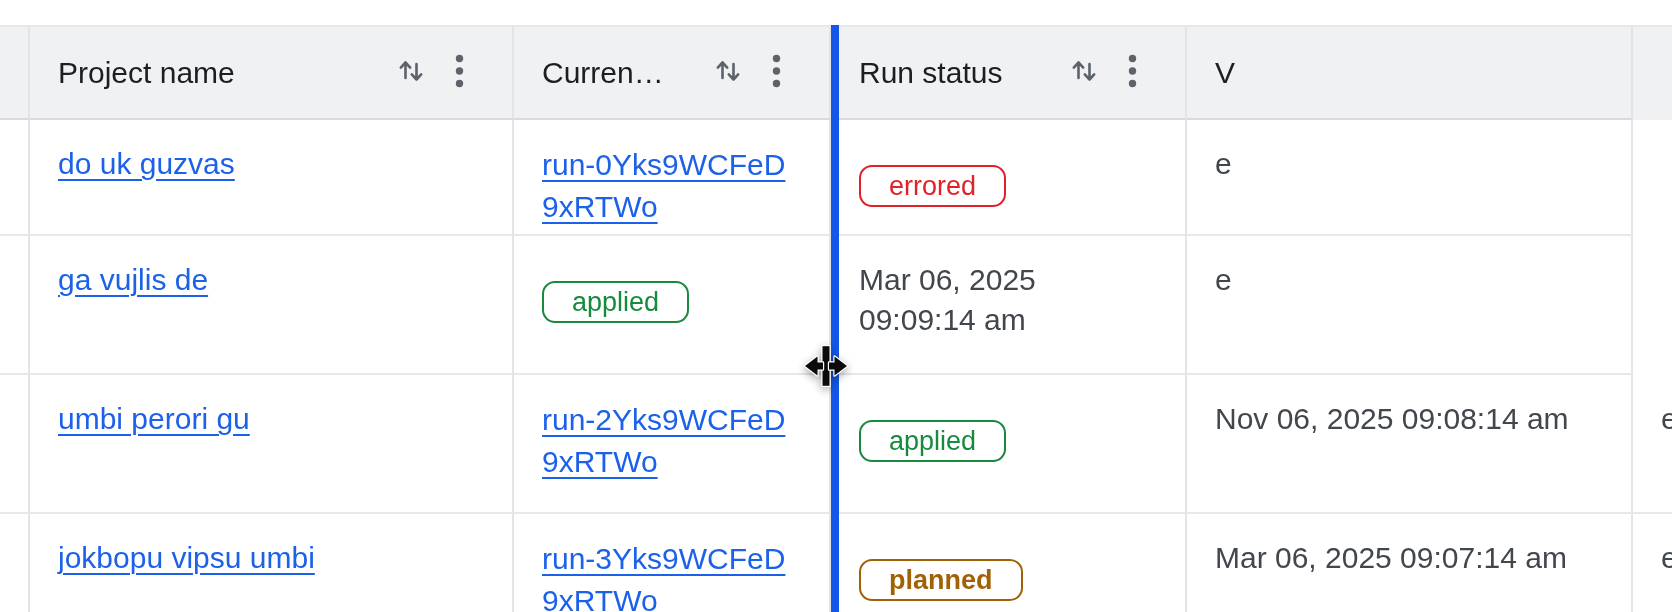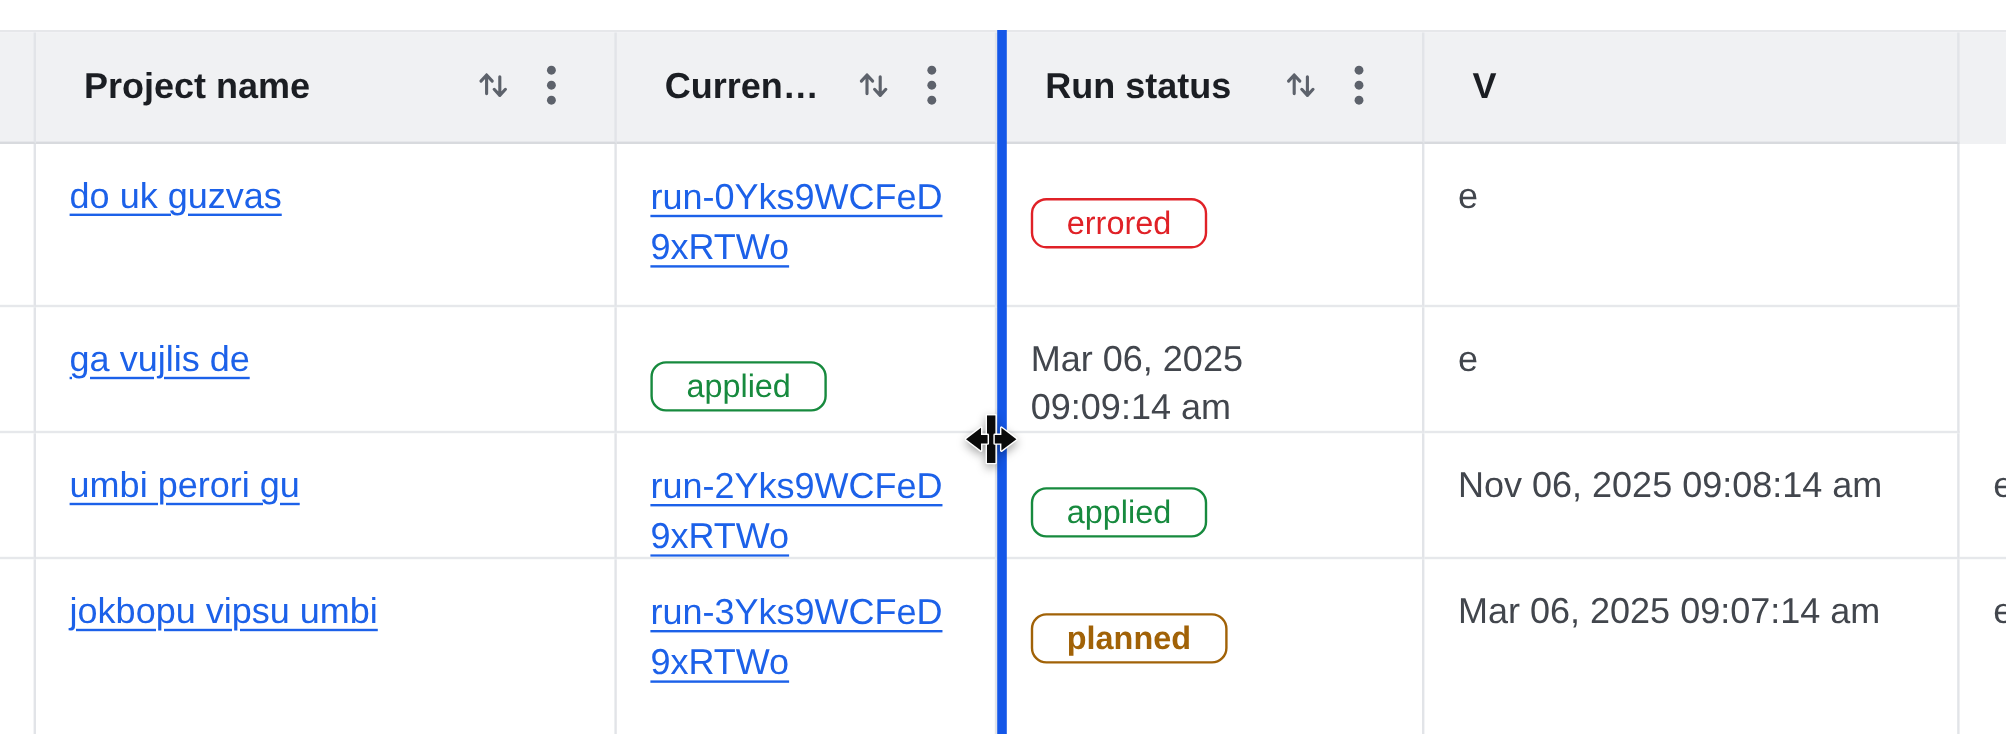--- a/index.html
+++ b/index.html
@@ -20,28 +20,28 @@
   .thead{height:93px;background:#f0f1f3;flex:0 0 auto;}
   .th{
     display:flex;align-items:center;
     padding:0 48px 0 28px;
     border-right:2px solid #e2e4e8;
     border-bottom:2px solid #d8dade;
     box-sizing:border-box;overflow:hidden;
   }
   .th.sliver{padding:0;}
   .th-label{
-    font-size:30px;font-weight:700;color:#1b1e23;
-    white-space:nowrap;margin-right:auto;margin-left:12px;
+    font-size:30px;font-weight:400;color:#1b1e23;
+    white-space:nowrap;margin-right:auto;
   }
   .sort-btn{margin-right:30px;flex:0 0 auto;display:flex;background:none;border:none;padding:0;cursor:pointer;}
   .menu-btn{flex:0 0 auto;display:flex;background:none;border:none;padding:0;cursor:pointer;}
   .trow{flex:0 0 auto;}
-  .trow.r1{height:136px;}
-  .trow.r2,.trow.r3{height:105px;}
+  .trow.r1{height:116px;}
+  .trow.r2,.trow.r3{height:139px;}
   .trow.r4{flex:1 1 auto;}
   .td{
     padding:24px 28px 0 28px;
     border-right:2px solid #e2e4e8;
     border-bottom:2px solid #e6e8eb;
     box-sizing:border-box;overflow:hidden;
     font-size:30px;line-height:40px;
   }
   .td.sliver{padding:0;}
   a.cell-link{

